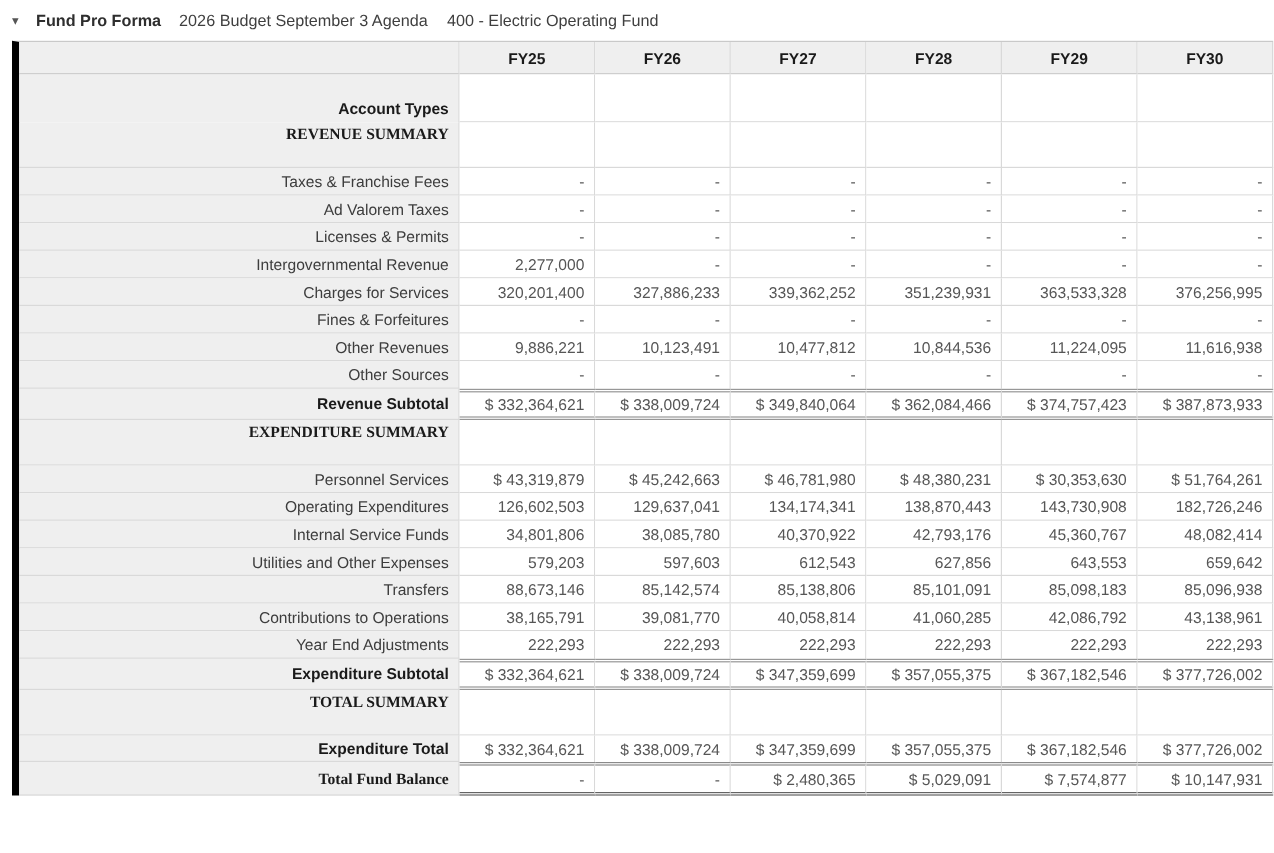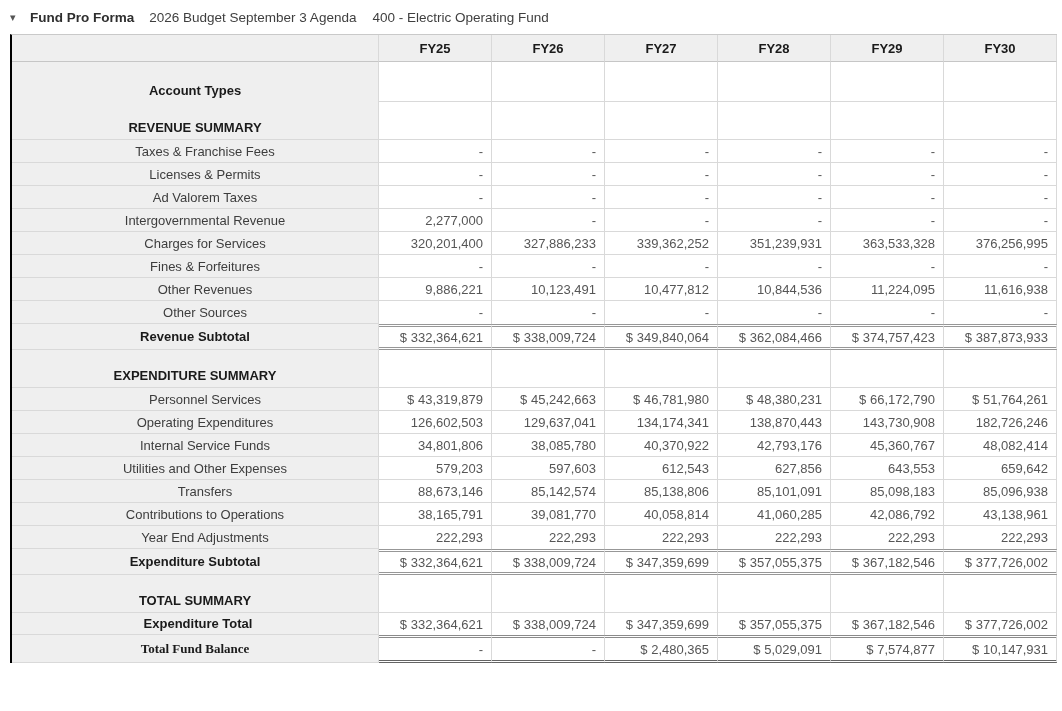--- a/index.html
+++ b/index.html
@@ -9,32 +9,32 @@
 
   
   .title-bar { display:flex; align-items:center; padding:10px 0 9px 10px; font-size:13.5px; }
   .caret { color:#555; font-size:11px; width:20px; cursor:pointer; }
   .title { font-weight:bold; color:#2e2e2e; margin-right:15px;text-align:right; }
   .subtitle { color:#3f3f3f; margin-right:16px; }
 
   
   table.grid { border-collapse:separate; border-spacing:0; table-layout:fixed;
                margin-left:10px; width:1045px; font-size:13px;
-               border-top:1px solid #c9c9c9; border-left:2px solid #000000; }
+               border-top:1px solid #c9c9c9; border-left:6px solid #000000; }
   th, td { border-right:1px solid #d9d9d9; border-bottom:1px solid #d9d9d9;
            padding:0 8px; overflow:hidden; white-space:nowrap; }
   thead th { background:#efefef; color:#1a1a1a; font-weight:bold; text-align:center;
              height:27px; vertical-align:middle; border-bottom:1px solid #c6c6c6; }
-  td.label-cell { background:#efefef; color:#3d3d3d; text-align:center; padding-left:28px; }
+  td.label-cell { background:#efefef; color:#3d3d3d; text-align:right; padding-left:28px; }
   td.val { background:#ffffff; color:#565656; text-align:right; }
 
   tr.row-tall td      { height:40px; vertical-align:bottom; padding-bottom:4px; }
   tr.row-tall td.label-cell { font-weight:bold; color:#1a1a1a; padding-left:8px; border-bottom:none; }
 
-  tr.row-section td   { height:38px; vertical-align:bottom; padding-bottom:4px; }
+  tr.row-section td   { height:38px; vertical-align:bottom; padding-bottom:19px;font-family:Liberation Serif, serif; }
   tr.row-section td.label-cell { font-weight:bold; color:#1a1a1a; padding-left:8px; }
 
   tr.row-detail td    { height:23px; vertical-align:middle; }
 
   tr.row-subtotal td  { height:26px; vertical-align:middle; }
   tr.row-subtotal td.label-cell { font-weight:bold; color:#1a1a1a; padding-left:8px; }
   tr.row-subtotal td.val { border-top:3px double #979797; border-bottom:3px double #979797; }
 
   tr.row-total td     { height:22px; vertical-align:middle; }
   tr.row-total td.label-cell { font-weight:bold; color:#1a1a1a; padding-left:14px; }
@@ -101,30 +101,30 @@
         <tr class="row-detail">
           <td class="label-cell">Taxes &amp; Franchise Fees</td>
           <td class="val">-</td>
           <td class="val">-</td>
           <td class="val">-</td>
           <td class="val">-</td>
           <td class="val">-</td>
           <td class="val">-</td>
         </tr>
         <tr class="row-detail">
+          <td class="label-cell">Ad Valorem Taxes</td>
+          <td class="val">-</td>
+          <td class="val">-</td>
+          <td class="val">-</td>
+          <td class="val">-</td>
+          <td class="val">-</td>
+          <td class="val">-</td>
+        </tr>
+        <tr class="row-detail">
           <td class="label-cell">Licenses &amp; Permits</td>
-          <td class="val">-</td>
-          <td class="val">-</td>
-          <td class="val">-</td>
-          <td class="val">-</td>
-          <td class="val">-</td>
-          <td class="val">-</td>
-        </tr>
-        <tr class="row-detail">
-          <td class="label-cell">Ad Valorem Taxes</td>
           <td class="val">-</td>
           <td class="val">-</td>
           <td class="val">-</td>
           <td class="val">-</td>
           <td class="val">-</td>
           <td class="val">-</td>
         </tr>
         <tr class="row-detail">
           <td class="label-cell">Intergovernmental Revenue</td>
           <td class="val">2,277,000</td>
@@ -187,21 +187,21 @@
           <td class="val"></td>
           <td class="val"></td>
           <td class="val"></td>
         </tr>
         <tr class="row-detail">
           <td class="label-cell">Personnel Services</td>
           <td class="val">$ 43,319,879</td>
           <td class="val">$ 45,242,663</td>
           <td class="val">$ 46,781,980</td>
           <td class="val">$ 48,380,231</td>
-          <td class="val">$ 66,172,790</td>
+          <td class="val">$ 30,353,630</td>
           <td class="val">$ 51,764,261</td>
         </tr>
         <tr class="row-detail">
           <td class="label-cell">Operating Expenditures</td>
           <td class="val">126,602,503</td>
           <td class="val">129,637,041</td>
           <td class="val">134,174,341</td>
           <td class="val">138,870,443</td>
           <td class="val">143,730,908</td>
           <td class="val">182,726,246</td>

